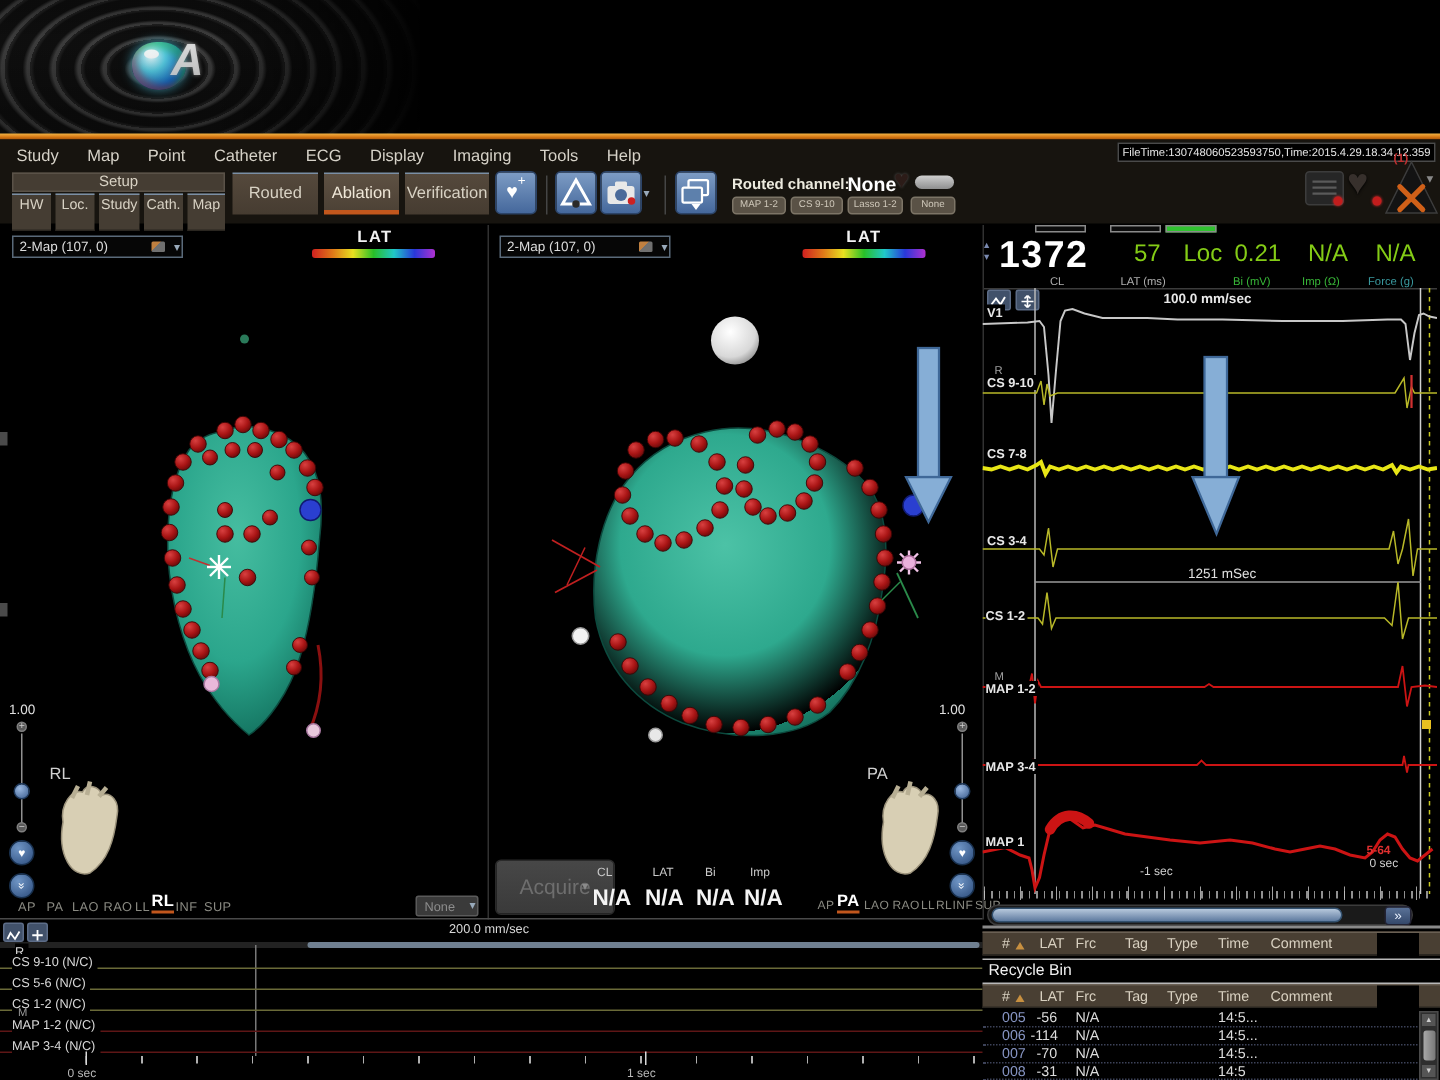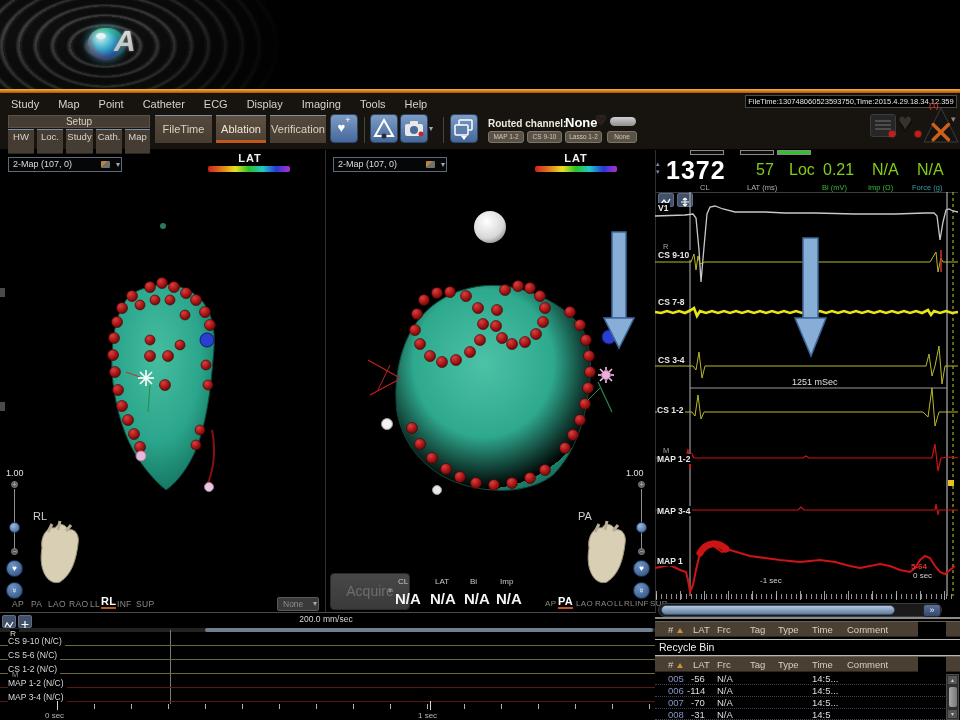--- a/index.html
+++ b/index.html
@@ -155,21 +155,21 @@
   <div class="abs filetime">FileTime:130748060523593750,Time:2015.4.29.18.34.12.359</div>
 
   <div class="abs toolbar">
     <div class="abs grp-label">Setup</div>
     <div class="abs setup-btn" style="left:8px;width:26px;">HW</div>
     <div class="abs setup-btn" style="left:37px;width:26px;">Loc.</div>
     <div class="abs setup-btn" style="left:66px;width:27px;">Study</div>
     <div class="abs setup-btn" style="left:96px;width:26px;">Cath.</div>
     <div class="abs setup-btn" style="left:125px;width:25px;">Map</div>
 
-    <div class="abs mode-btn" style="left:155px;width:57px;">FileTime</div>
+    <div class="abs mode-btn" style="left:155px;width:57px;">Routed</div>
     <div class="abs mode-btn mode-active" style="left:216px;width:50px;">Ablation</div>
     <div class="abs mode-btn" style="left:270px;width:56px;">Verification</div>
 
     <div class="abs tool-icon-btn" style="left:330px;">
       <span style="font-size:13px;line-height:26px;">♥</span><span style="font-size:9px;vertical-align:top;">+</span>
     </div>
     <div class="abs tool-sep" style="left:364px;"></div>
     <div class="abs tool-icon-btn" style="left:370px;">
       <svg width="26" height="27">
         <polygon points="13,5 22,21 4,21" fill="none" stroke="#ffffff" stroke-width="2"></polygon>
@@ -465,20 +465,21 @@
   <div class="abs ecg-sub" style="left:747px;top:183px;">LAT (ms)</div>
   <div class="abs ecg-mid" style="left:789px;top:161px;">Loc</div>
   <div class="abs ecg-mid" style="left:823px;top:161px;">0.21</div>
   <div class="abs ecg-sub sub-green" style="left:822px;top:183px;">Bi (mV)</div>
   <div class="abs ecg-mid" style="left:872px;top:161px;">N/A</div>
   <div class="abs ecg-sub sub-green" style="left:868px;top:183px;">Imp (Ω)</div>
   <div class="abs ecg-mid" style="left:917px;top:161px;">N/A</div>
   <div class="abs ecg-sub sub-teal" style="left:912px;top:183px;">Force (g)</div>
 
   <div class="abs" style="left:656px;top:192px;width:302px;height:1px;background:#3c3c3c;"></div>
+  <div class="abs sweep" style="left:655px;top:194px;width:300px;text-align:center;">100.0 mm/sec</div>
   <div class="abs mini-icon" style="left:658px;top:193px;">
     <svg width="14" height="12">
         <polyline points="2,8 5,4 8,8 11,3" stroke="#fff" stroke-width="1.3" fill="none"></polyline>
       </svg>
   </div>
   <div class="abs mini-icon" style="left:677px;top:193px;">
     <svg width="14" height="12">
         <path d="M7 2 v8 M3 6 h8 M7 2 l-2 2 M7 2 l2 2 M7 10 l-2 -2 M7 10 l2 -2" stroke="#fff" stroke-width="1.1" fill="none"></path>
       </svg>
   </div>

